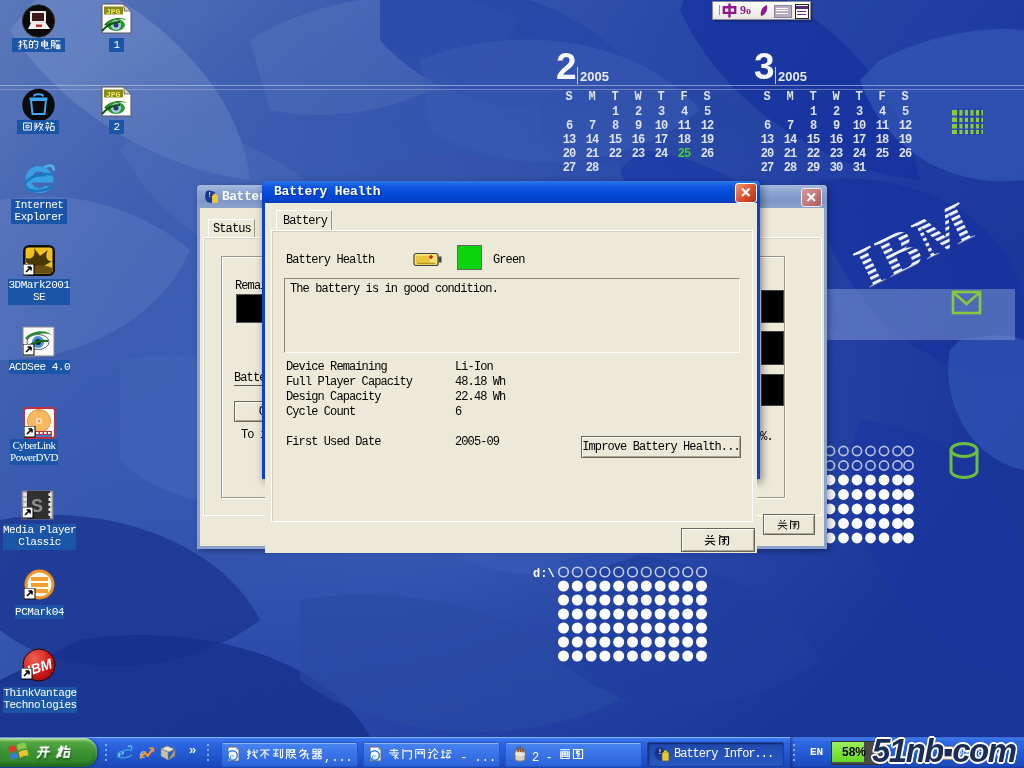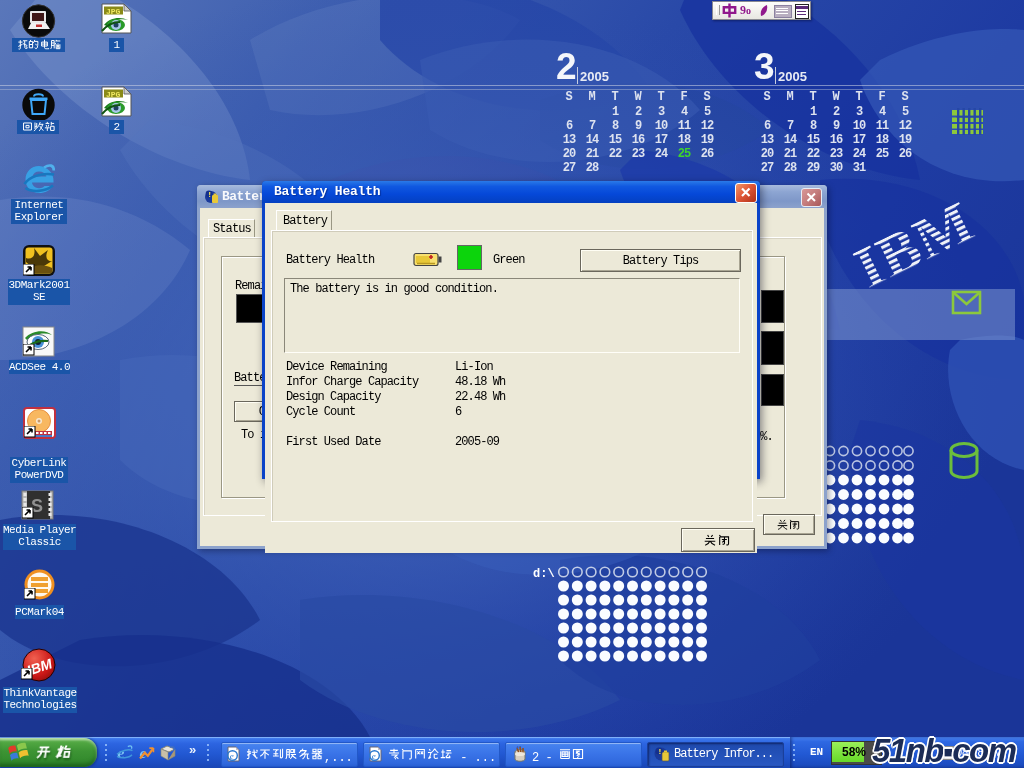--- a/index.html
+++ b/index.html
@@ -531,21 +531,21 @@
             <rect x="17" y="25" width="2.5" height="2"></rect>
             <rect x="21" y="25" width="2.5" height="2"></rect>
             <rect x="25" y="25" width="2.5" height="2"></rect>
           </g>
 <path d="M4 28 H29 V30 H4 Z" fill="#4878c8"></path>
         </svg>
 <svg width="12" height="12" style="position:absolute;left:1px;bottom:1px">
           <rect x="0" y="0" width="11" height="11" fill="#fff" stroke="#000"></rect>
           <path d="M3 8 L8 3 M8 3 H4.5 M8 3 V6.5" stroke="#000" stroke-width="1.6" fill="none"></path>
         </svg></div>
-      <div class="glabel" style="left:10px;top:457px;width:58px;height:26px;">CyberLink
+      <div class="glabel" style="left:10px;top:439px;width:48px;height:26px;font-family:Liberation Serif, serif;">CyberLink
 PowerDVD</div>
       <div class="abs" style="left:21px;top:490px;width:33px;height:30px;">
 <svg width="33" height="30">
           <rect x="1" y="1" width="31" height="28" fill="#b8b8b8" stroke="#777"></rect>
 <rect x="6" y="1" width="23" height="28" fill="#303030"></rect>
 <g fill="#e8e8e8">
             <rect x="2.5" y="3" width="3" height="3"></rect>
             <rect x="2.5" y="8" width="3" height="3"></rect>
             <rect x="2.5" y="13" width="3" height="3"></rect>
             <rect x="2.5" y="18" width="3" height="3"></rect>
@@ -655,33 +655,33 @@
 <div class="dlgtxt abs" style="left:24px;top:72px;">Battery Health</div>
 <svg class="abs" style="left:151px;top:69px" width="29" height="18">
           <rect x="1" y="3.5" width="24" height="12" rx="2" fill="#f8e070" stroke="#444" stroke-width="1.2"></rect>
           <rect x="25.5" y="6.5" width="3" height="6" fill="#444"></rect>
           <rect x="3" y="6" width="14" height="7" fill="#e8c838"></rect>
           <path d="M16 7 L20 7 M18 5 L18 9" stroke="#c02020" stroke-width="1.6"></path>
           <path d="M4 13.5 L22 13.5" stroke="#b89820" stroke-width="1.5"></path>
         </svg>
 <div class="abs" style="left:195px;top:64px;width:23px;height:23px;background:#0cd40c;border:1px solid #666;"></div>
 <div class="dlgtxt abs" style="left:231px;top:72px;">Green</div>
-<div class="btn dlgtxt" style="left:318px;top:68px;width:159px;height:21px;">Battery Tips</div>
 <div class="sunk abs" style="left:22px;top:97px;width:454px;height:73px;"></div>
 <div class="dlgtxt abs" style="left:28px;top:101px;">The battery is in good condition.</div>
 <div class="dlgtxt abs" style="left:24px;top:179px;">Device Remaining</div>
         <div class="dlgtxt abs" style="left:193px;top:179px;">Li-Ion</div>
-        <div class="dlgtxt abs" style="left:24px;top:194px;">Infor Charge Capacity</div>
+        <div class="dlgtxt abs" style="left:24px;top:194px;">Full Player Capacity</div>
         <div class="dlgtxt abs" style="left:193px;top:194px;">48.18 Wh</div>
         <div class="dlgtxt abs" style="left:24px;top:209px;">Design Capacity</div>
         <div class="dlgtxt abs" style="left:193px;top:209px;">22.48 Wh</div>
         <div class="dlgtxt abs" style="left:24px;top:224px;">Cycle Count</div>
         <div class="dlgtxt abs" style="left:193px;top:224px;">6</div>
         <div class="dlgtxt abs" style="left:24px;top:254px;">First Used Date</div>
         <div class="dlgtxt abs" style="left:193px;top:254px;">2005-09</div>
+<div class="btn dlgtxt" style="left:319px;top:255px;width:158px;height:20px;">Improve Battery Health...</div>
 <div class="btn" style="left:419px;top:347px;width:72px;height:22px;">
           <svg class="g" width="12" height="12" style="color:#000;margin-right:2px">
             <use href="#g-guan" width="12" height="12"></use>
           </svg>
           <svg class="g" width="12" height="12" style="color:#000;margin-right:2px">
             <use href="#g-bi" width="12" height="12"></use>
           </svg>
         </div>
 </div>
     </div>

